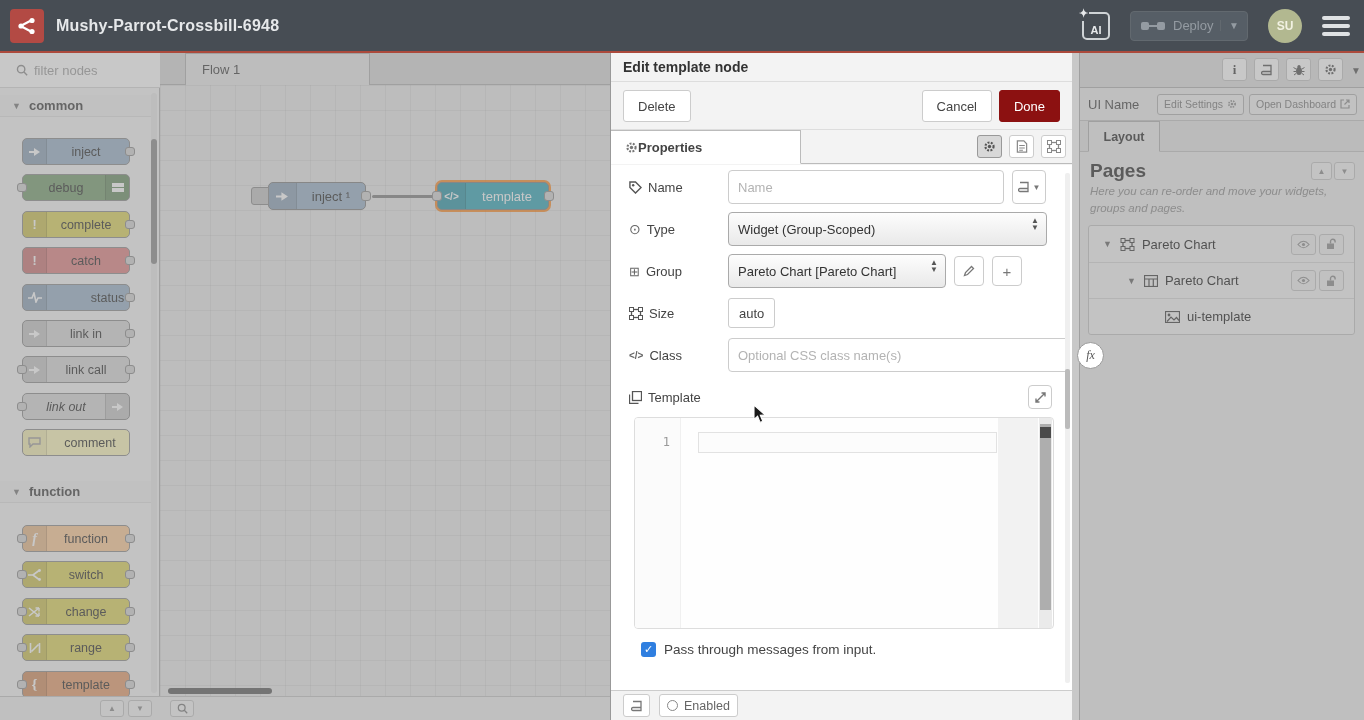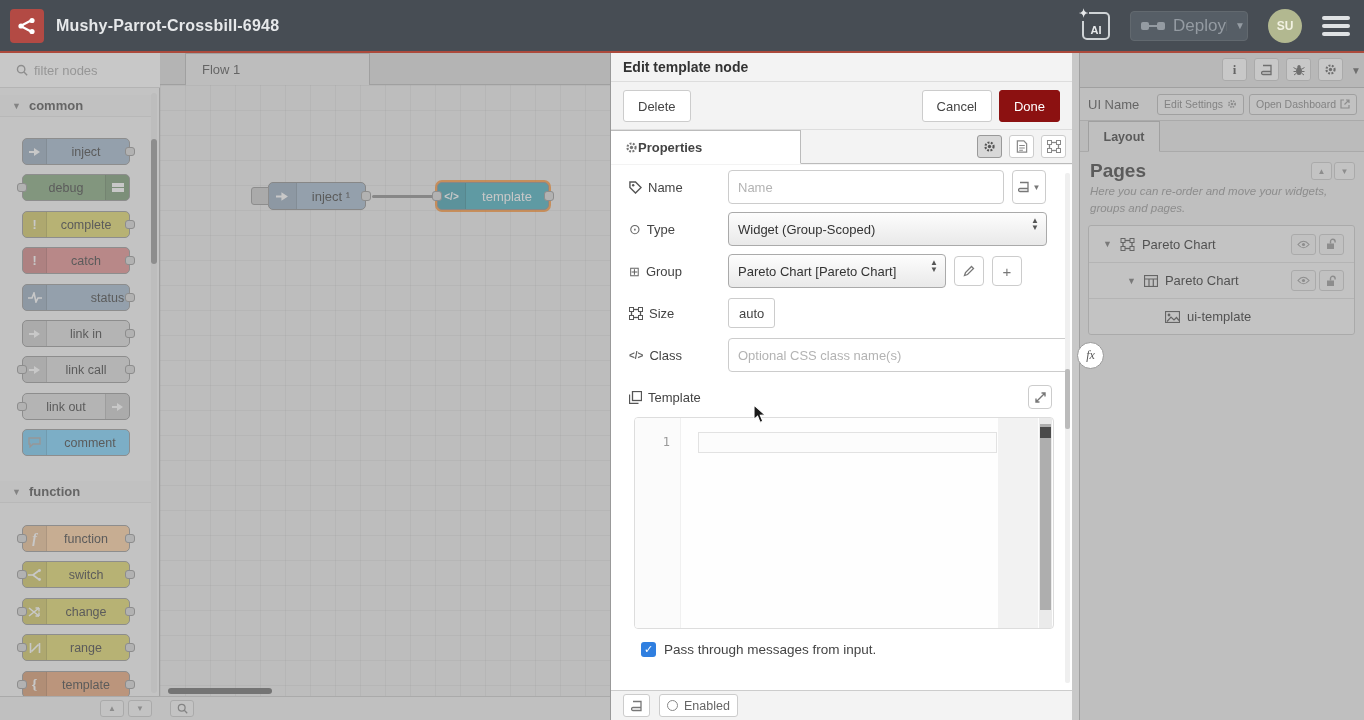--- a/index.html
+++ b/index.html
@@ -16,21 +16,21 @@
   .hdr-title { margin-left:12px; color:#e6e8ea; font-size:16px; font-weight:bold; letter-spacing:.2px; }
   .hdr-right { position:absolute; right:14px; top:0; height:51px; display:flex; align-items:center; gap:20px; }
   .ai-btn { position:relative; width:28px; height:28px; border:2px solid #cfd3d6; border-radius:5px;
     display:flex; align-items:flex-end; justify-content:center; color:#e8eaec; font-size:11px; font-weight:bold; padding-bottom:2px; }
   .ai-spark { position:absolute; left:-6px; top:-8px; background:#474d54; padding:1px; color:#e8eaec; }
   .deploy-btn { height:30px; width:118px; background:#565e66; border:1px solid #62696f; border-radius:4px;
     display:flex; align-items:center; color:#949ba2; }
   .deploy-glyph { display:flex; align-items:center; margin:0 8px 0 10px; }
   .dg-sq { width:8px; height:8px; background:#949ba2; border-radius:2px; }
   .dg-line { width:8px; height:2px; background:#949ba2; }
-  .deploy-label { font-size:17px; }
+  .deploy-label { font-size:13px; }
   .deploy-caret { margin-left:auto; margin-right:8px; color:#949ba2; font-size:10px; border-left:1px solid #62696f; padding-left:8px; }
   .avatar { width:34px; height:34px; border-radius:50%; background:#b2b890; color:#f2f2e2;
     display:flex; align-items:center; justify-content:center; font-size:12px; font-weight:bold; }
   .hamburger { display:flex; flex-direction:column; gap:4px; width:28px; }
   .hamburger span { display:block; height:4px; background:#dfe2e4; border-radius:2px; }
 
   
   .palette { position:absolute; left:0; top:53px; width:160px; height:667px; background:#f7f7f7; border-right:1px solid #bbb; }
   .palette-search { position:absolute; left:0; top:0; width:160px; height:35px; background:#fff; border-bottom:1px solid #ddd;
     display:flex; align-items:center; padding-left:16px; gap:6px; color:#999; }
@@ -43,21 +43,21 @@
     display:flex; align-items:center; justify-content:center; font-size:12.5px; color:#444; }
   .pnode .picon { position:absolute; top:0; width:24px; height:25px; background:rgba(0,0,0,0.07);
     display:flex; align-items:center; justify-content:center; color:#fff; font-weight:bold; }
   .picon-left { left:0; border-right:1px solid rgba(0,0,0,0.12); border-radius:4px 0 0 4px; }
   .picon-right { right:0; border-left:1px solid rgba(0,0,0,0.12); border-radius:0 4px 4px 0; }
   .pnode .plabel { position:relative; }
   .pnode.il .plabel { margin-left:20px; } .pnode.ir .plabel { margin-right:20px; }
   .pport { position:absolute; width:10px; height:9px; background:#d9d9d9; border:1px solid #999; border-radius:3px; top:8px; }
   .pport-r { right:-6px; } .pport-l { left:-6px; }
   .pn1{top:85px;} .pn2{top:121px;} .pn3{top:158px;} .pn4{top:194px;} .pn5{top:231px;padding-left:43px;}
-  .pn6{top:267px;} .pn7{top:303px;} .pn8{top:340px;} .pn9{top:376px;}
+  .pn6{top:267px;} .pn7{top:303px;} .pn8{top:340px;font-style:italic;} .pn9{top:376px;}
   .pn10{top:472px;} .pn11{top:508px;} .pn12{top:545px;} .pn13{top:581px;} .pn14{top:618px;}
   .bars { width:12px; height:10px; display:flex; flex-direction:column; justify-content:space-between; }
   .bars i { display:block; height:2px; background:#fff; }
   .palette-scroll { position:absolute; right:2px; top:40px; width:6px; height:600px; background:#ececec; border-radius:3px; }
   .palette-scroll .thumb { position:absolute; top:46px; left:0; width:6px; height:125px; background:#9a9a9a; border-radius:3px; }
   .palette-footer { position:absolute; left:0; bottom:0; width:160px; height:24px; background:#f1f1f1; border-top:1px solid #ccc;
     display:flex; align-items:center; justify-content:flex-end; gap:4px; padding-right:8px; }
   .mini-btn { width:24px; height:17px; border:1px solid #ccc; border-radius:3px; background:#f7f7f7; color:#999;
     font-size:8px; display:flex; align-items:center; justify-content:center; }
 
@@ -300,21 +300,21 @@
     </div>
     <div class="pnode pn8 ir" style="background: rgb(221, 221, 221);">
       <span class="picon picon-right">
           <svg width="12" height="10" viewBox="0 0 12 10">
             <path d="M0 4 h5 v-3 l6 4 -6 4 v-3 h-5 z" fill="#fff"></path>
           </svg>
         </span>
       <span class="plabel">link out</span>
       <span class="pport pport-l"></span>
     </div>
-    <div class="pnode pn9 il" style="background: #7dd3fc; padding-left: 8px;">
+    <div class="pnode pn9 il" style="background: #fef9c3; padding-left: 8px;">
       <span class="picon picon-left" style="background:rgba(0,0,0,0.04);">
           <svg width="13" height="11" viewBox="0 0 13 11">
             <path d="M1 1 h11 v6 h-7 l-3 3 v-3 h-1 z" fill="none" stroke="#aaa" stroke-width="1.4"></path>
           </svg>
         </span>
       <span class="plabel">comment</span>
     </div>
 
     <div class="pcat pcat-function">
       <span class="chev">▼</span>

